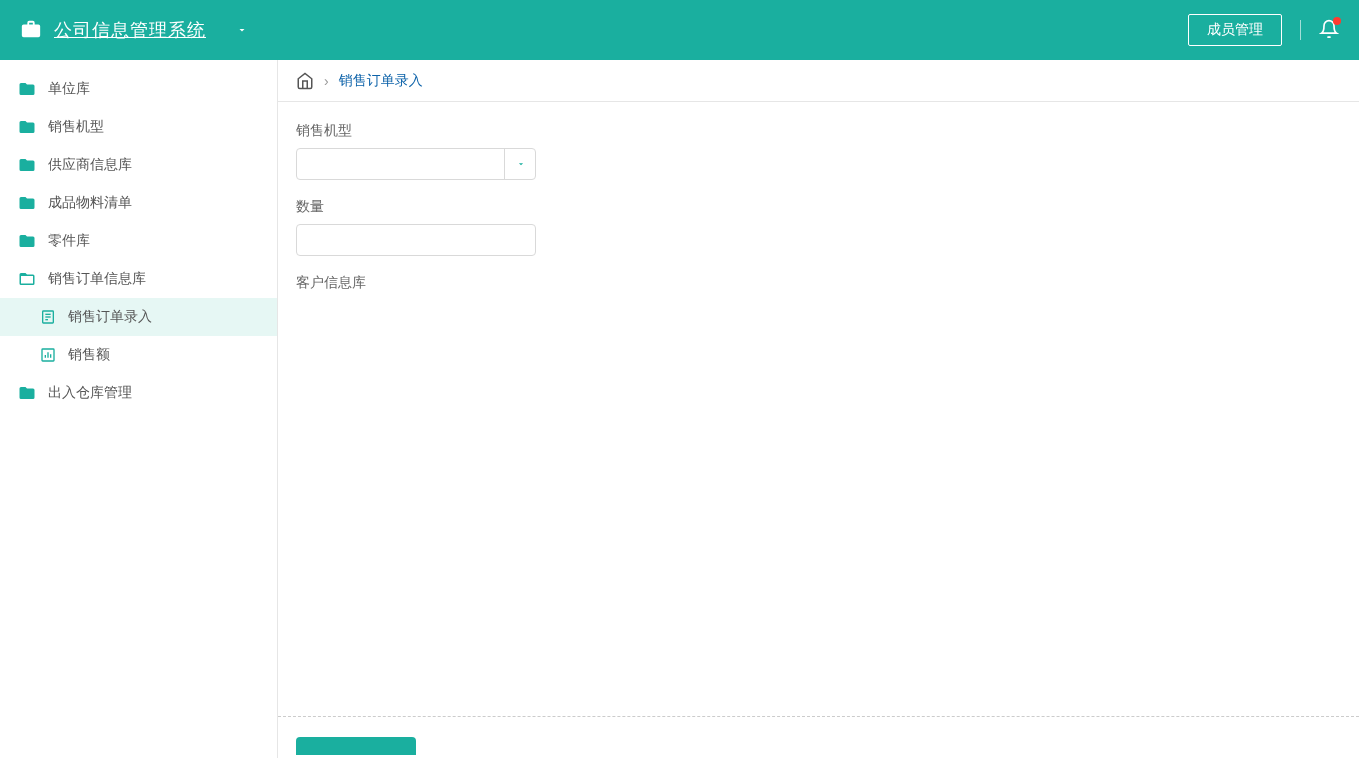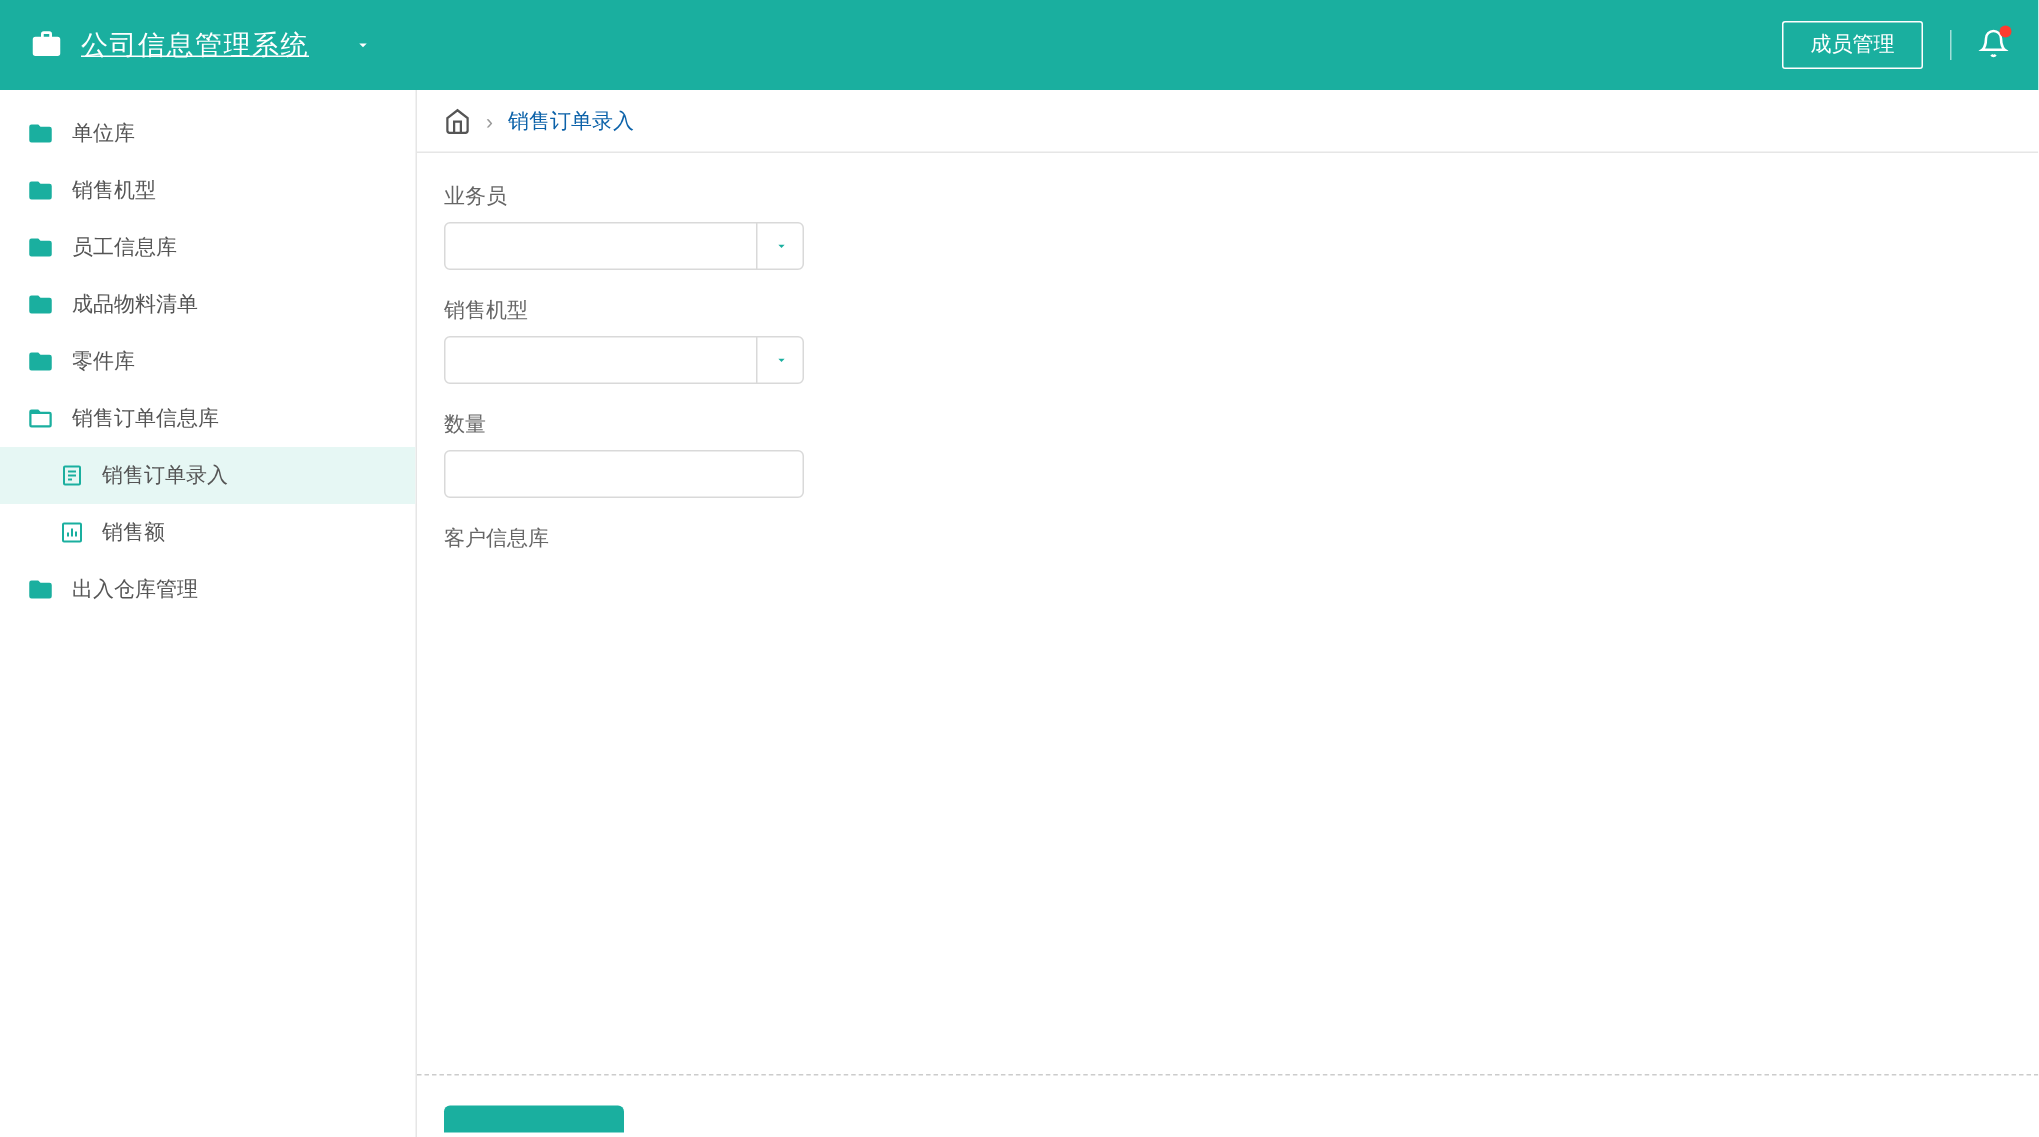--- a/index.html
+++ b/index.html
@@ -277,21 +277,21 @@
           </svg>
         </span>
       <span class="nav-label">销售机型</span>
     </div>
     <div class="nav-item">
       <span class="folder-icon">
           <svg width="18" height="18" viewBox="0 0 24 24" fill="currentColor">
             <path d="M10 4H4a2 2 0 0 0-2 2v12a2 2 0 0 0 2 2h16a2 2 0 0 0 2-2V8a2 2 0 0 0-2-2h-8l-2-2z"></path>
           </svg>
         </span>
-      <span class="nav-label">员工信息库</span>
+      <span class="nav-label">供应商信息库</span>
     </div>
     <div class="nav-item">
       <span class="folder-icon">
           <svg width="18" height="18" viewBox="0 0 24 24" fill="currentColor">
             <path d="M10 4H4a2 2 0 0 0-2 2v12a2 2 0 0 0 2 2h16a2 2 0 0 0 2-2V8a2 2 0 0 0-2-2h-8l-2-2z"></path>
           </svg>
         </span>
       <span class="nav-label">成品物料清单</span>
     </div>
     <div class="nav-item">
@@ -348,31 +348,20 @@
         <svg width="18" height="18" viewBox="0 0 24 24" fill="none" stroke="currentColor" stroke-width="2">
             <path d="M3 9l9-7 9 7v11a2 2 0 0 1-2 2H5a2 2 0 0 1-2-2z"></path>
             <polyline points="9 22 9 12 15 12 15 22"></polyline>
           </svg>
       </span>
       <span class="breadcrumb-sep">›</span>
       <span class="breadcrumb-current">销售订单录入</span>
     </div>
 
     <div class="form-area">
-      <div class="form-group">
-        <label class="form-label">业务员</label>
-        <div class="select-wrap">
-          <input class="select-input" readonly="" value="" style="">
-          <span class="select-caret">
-              <svg width="10" height="10" viewBox="0 0 24 24" fill="currentColor">
-                <path d="M7 10l5 5 5-5z"></path>
-              </svg>
-            </span>
-        </div>
-      </div>
 
 
       <div class="form-group">
         <label class="form-label">销售机型</label>
         <div class="select-wrap">
           <input class="select-input" readonly="" value="" style="">
           <span class="select-caret">
               <svg width="10" height="10" viewBox="0 0 24 24" fill="currentColor">
                 <path d="M7 10l5 5 5-5z"></path>
               </svg>

